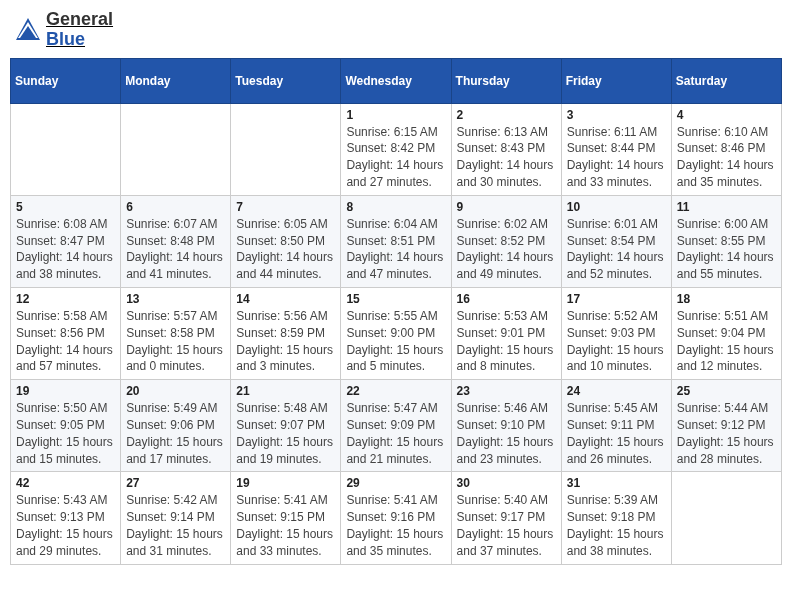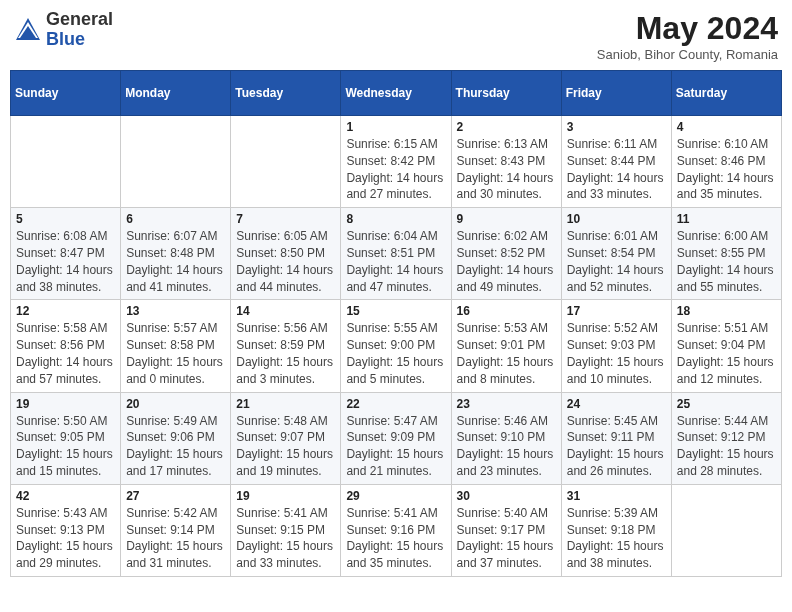--- a/index.html
+++ b/index.html
@@ -9,20 +9,21 @@
       width: 792px;
       min-height: 612px;
       padding: 10px;
     }
     .header {
       display: flex;
       justify-content: space-between;
       align-items: flex-start;
       margin-bottom: 8px;
       padding: 0 4px;
+      text-decoration: underline;
     }
     .logo {
       display: flex;
       align-items: center;
       gap: 4px;
     }
     .logo-text {
       font-size: 18px;
       font-weight: bold;
       line-height: 1.1;
@@ -96,24 +97,20 @@
     <svg class="logo-icon" viewBox="0 0 28 28">
       <polygon points="14,2 26,24 2,24" fill="#2255aa"></polygon>
       <polygon points="14,6 24,22 4,22" fill="#ffffff"></polygon>
       <polygon points="14,10 22,22 6,22" fill="#2255aa"></polygon>
     </svg>
     <div class="logo-text">
       <span class="logo-general">General</span><br>
       <span class="logo-blue">Blue</span>
     </div>
   </div>
-  <div class="title-block">
-    <div class="month-title">May 2024</div>
-    <div class="subtitle">Saniob, Bihor County, Romania</div>
-  </div>
 </div>
 
 <table class="calendar">
   <thead>
     <tr>
     <th>Sunday</th>
         <th>Monday</th>
         <th>Tuesday</th>
         <th>Wednesday</th>
         <th>Thursday</th>

